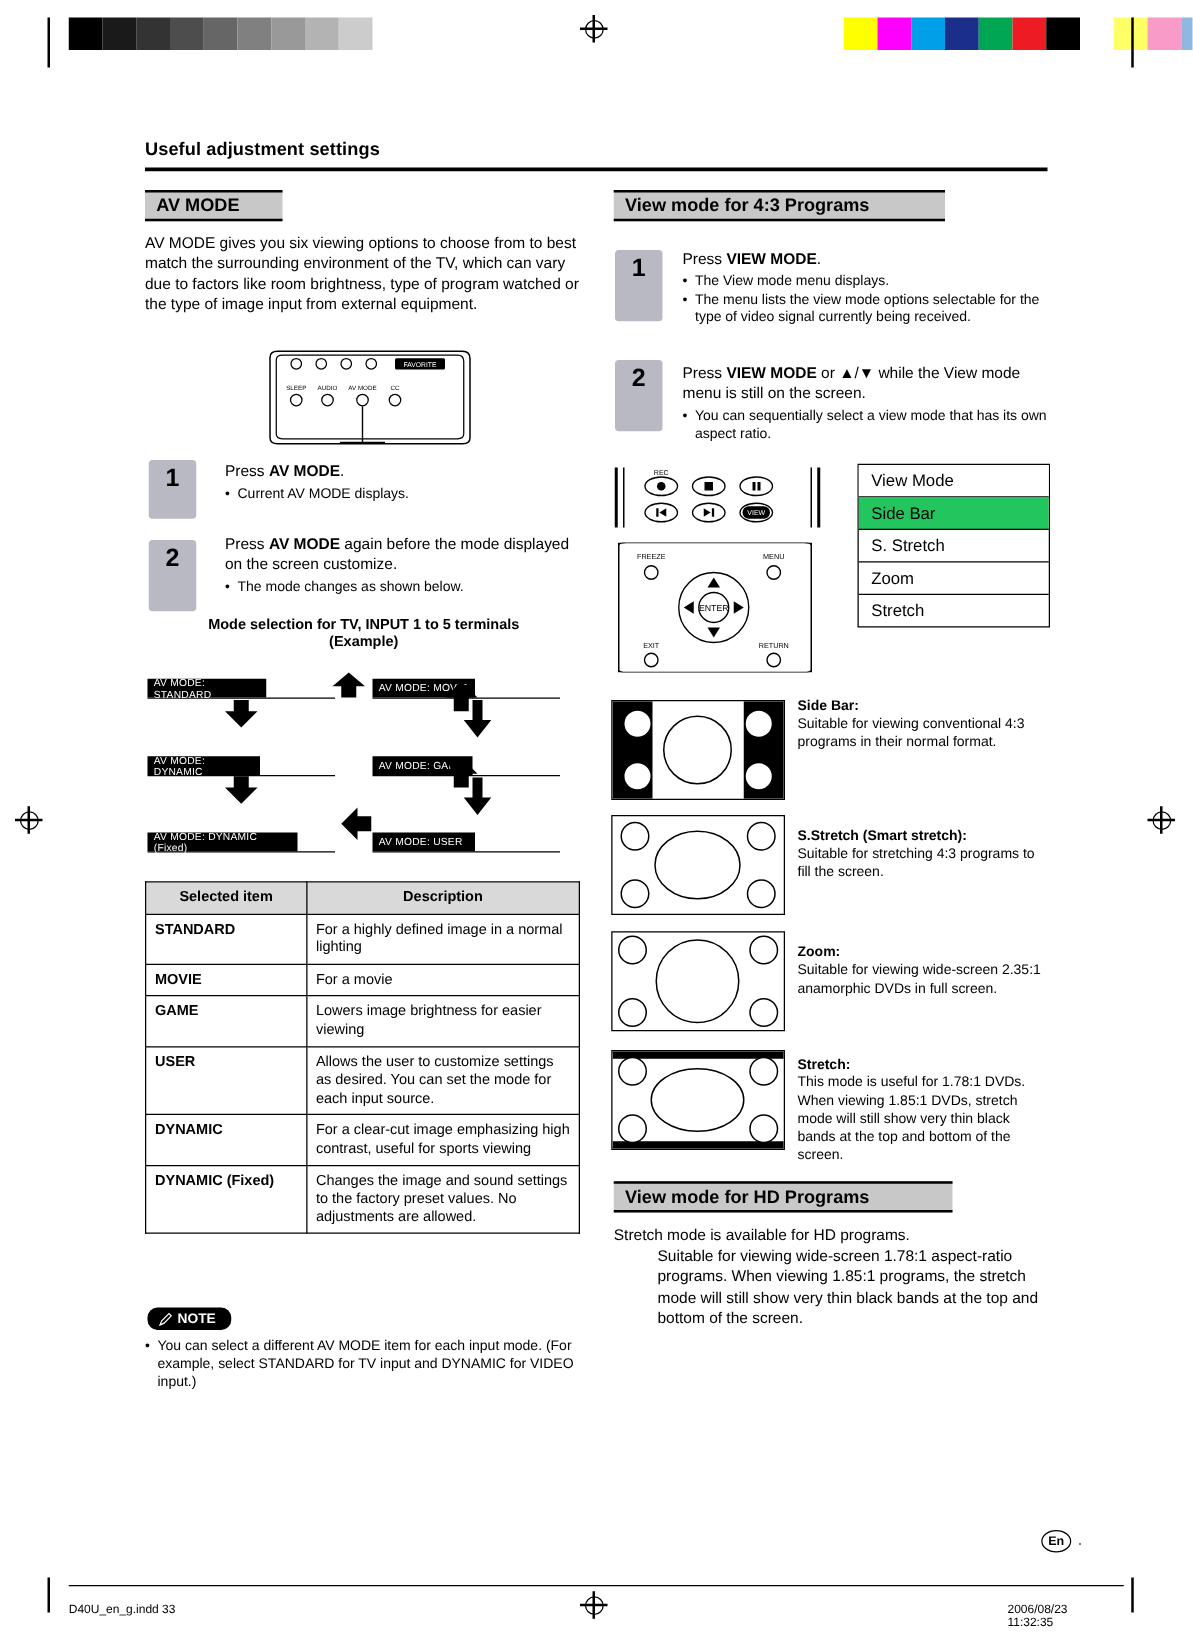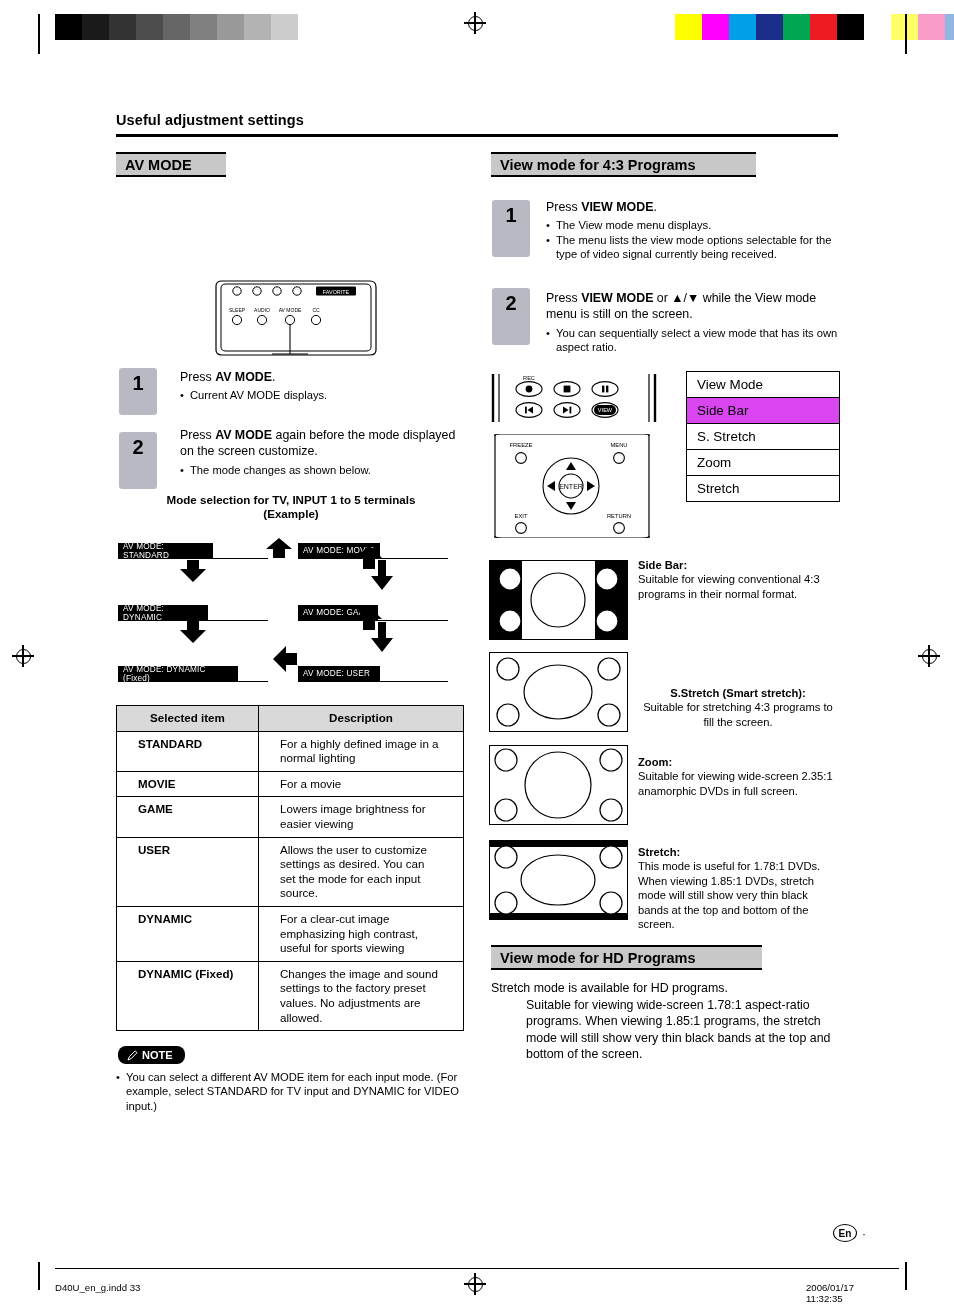--- a/index.html
+++ b/index.html
@@ -51,37 +51,37 @@
   
   .flowlbl{
     position:absolute;background:#000;color:#fff;font-size:8.2px;
     padding:2px 4px 2px 5px;box-sizing:border-box;height:15px;display:flex;align-items:center;
     letter-spacing:.2px;
   }
   .flowbox{position:absolute;border-bottom:1.3px solid #000;}
 
   
   table.tbl{position:absolute;border-collapse:collapse;font-size:11.6px;}
-  table.tbl th,table.tbl td{border:1.3px solid #000;padding:5px 21px;vertical-align:top;text-align:left;line-height:14.6px;}
+  table.tbl th,table.tbl td{border:1.3px solid #000;padding:5px 7px;vertical-align:top;text-align:left;line-height:14.6px;}
   table.tbl th{background:#d9d9d9;font-weight:bold;text-align:center;}
   table.tbl td.k{font-weight:bold;width:118px;}
   table.tbl td.v{width:215px;}
 
   
   .notebadge{
     position:absolute;background:#000;color:#fff;font-size:11px;font-weight:bold;
     border-radius:8px;padding:3px 12px 3px 9px;display:flex;align-items:center;gap:4px;
   }
 
   
   .vmenu{position:absolute;border:1.6px solid #000;background:#fff;}
   .vmenu .row{font-size:13.4px;padding:5px 10px;border-bottom:1.4px solid #000;}
   .vmenu .row.last{border-bottom:none;}
   .vmenu .hdrow{background:#fff;font-weight:normal;}
-  .vmenu .sel{background:#d946ef;}
+  .vmenu .sel{background:#22c55e;}
 
   
   .thumb{position:absolute;border:1.6px solid #000;background:#fff;}
 
   
   .foot{position:absolute;font-size:9.6px;color:#000;}
   .enbadge{
     position:absolute;border:1.3px solid #000;border-radius:50%;
     width:22px;height:16px;display:flex;align-items:center;justify-content:center;
     font-size:10px;font-weight:bold;
@@ -137,20 +137,21 @@
       <i></i>
     </div>
   <div class="tick" style="left:38px;top:1262px;width:1.6px;height:28px;"></div>
   <div class="tick" style="left:905px;top:1262px;width:1.6px;height:28px;"></div>
 
   <div class="hdr-title">Useful adjustment settings</div>
   <div class="hdr-rule"></div>
 
   <div class="banner" style="left:116px;top:152px;width:110px;height:25px;font-size:14.5px;">AV MODE</div>
 
+  <div class="para" style="left:116px;top:186px;width:350px;">AV MODE gives you six viewing options to choose from to best match the surrounding environment of the TV, which can vary due to factors like room brightness, type of program watched or the type of image input from external equipment.</div>
 
   <svg class="remote-left" viewBox="0 0 168 80">
     <path d="M4 8 Q4 3 10 3 L158 3 Q164 3 164 9 L164 72 Q164 77 158 77 L10 77 Q4 77 4 72 Z" fill="#fff" stroke="#000" stroke-width="1.2"></path>
     <path d="M9 10 Q9 6 14 6 L154 6 Q159 6 159 11 L159 69 Q159 73 154 73 L14 73 Q9 73 9 69 Z" fill="#fff" stroke="#000" stroke-width="1"></path>
     <circle cx="25" cy="13" r="4.2" fill="#fff" stroke="#000" stroke-width="1"></circle>
     <circle cx="45" cy="13" r="4.2" fill="#fff" stroke="#000" stroke-width="1"></circle>
     <circle cx="65" cy="13" r="4.2" fill="#fff" stroke="#000" stroke-width="1"></circle>
     <circle cx="85" cy="13" r="4.2" fill="#fff" stroke="#000" stroke-width="1"></circle>
     <rect x="104" y="8.5" width="40" height="9" rx="1.2" fill="#000"></rect>
     <text x="124" y="15.5" font-size="5.4" fill="#fff" text-anchor="middle" font-family="Liberation Sans, sans-serif">FAVORITE</text>
@@ -349,21 +350,21 @@
     <span>Suitable for viewing conventional 4:3 programs in their normal format.</span>
   </div>
 
   <svg class="thumb" style="left:489px;top:652px;width:137px;height:78px;" viewBox="0 0 137 78">
     <circle cx="18" cy="16" r="11" fill="#fff" stroke="#000" stroke-width="1.2"></circle>
     <circle cx="119" cy="16" r="11" fill="#fff" stroke="#000" stroke-width="1.2"></circle>
     <circle cx="18" cy="62" r="11" fill="#fff" stroke="#000" stroke-width="1.2"></circle>
     <circle cx="119" cy="62" r="11" fill="#fff" stroke="#000" stroke-width="1.2"></circle>
     <ellipse cx="68" cy="39" rx="34" ry="27" fill="#fff" stroke="#000" stroke-width="1.2"></ellipse>
   </svg>
-  <div class="para small" style="left:638px;top:686px;width:200px;text-align:center;">
+  <div class="para small" style="left:638px;top:662px;width:200px;">
     <b>S.Stretch (Smart stretch):</b><br>
     <span>Suitable for stretching 4:3 programs to fill the screen.</span>
   </div>
 
   <svg class="thumb" style="left:489px;top:745px;width:137px;height:78px;" viewBox="0 0 137 78">
     <circle cx="16" cy="14" r="11" fill="#fff" stroke="#000" stroke-width="1.2"></circle>
     <circle cx="121" cy="14" r="11" fill="#fff" stroke="#000" stroke-width="1.2"></circle>
     <circle cx="16" cy="64" r="11" fill="#fff" stroke="#000" stroke-width="1.2"></circle>
     <circle cx="121" cy="64" r="11" fill="#fff" stroke="#000" stroke-width="1.2"></circle>
     <circle cx="68" cy="39" r="33" fill="#fff" stroke="#000" stroke-width="1.2"></circle>
@@ -388,15 +389,15 @@
   </div>
 
   <div class="banner" style="left:491px;top:945px;width:271px;height:25px;font-size:14.5px;">View mode for HD Programs</div>
   <div class="para" style="left:491px;top:980px;width:350px;">Stretch mode is available for HD programs.</div>
   <div class="para" style="left:526px;top:997px;width:320px;">Suitable for viewing wide-screen 1.78:1 aspect-ratio programs. When viewing 1.85:1 programs, the stretch mode will still show very thin black bands at the top and bottom of the screen.</div>
 
   <div class="enbadge" style="left:833px;top:1224px;">En</div>
   <div class="foot" style="left:862px;top:1227px;font-size:12px;">·</div>
   <div class="botline"></div>
   <div class="foot" style="left:55px;top:1282px;">D40U_en_g.indd   33</div>
-  <div class="foot" style="left:806px;top:1282px;">2006/01/17   11:32:35</div>
+  <div class="foot" style="left:806px;top:1282px;">2006/08/23   11:32:35</div>
 
 </div>
 
 </body></html>

